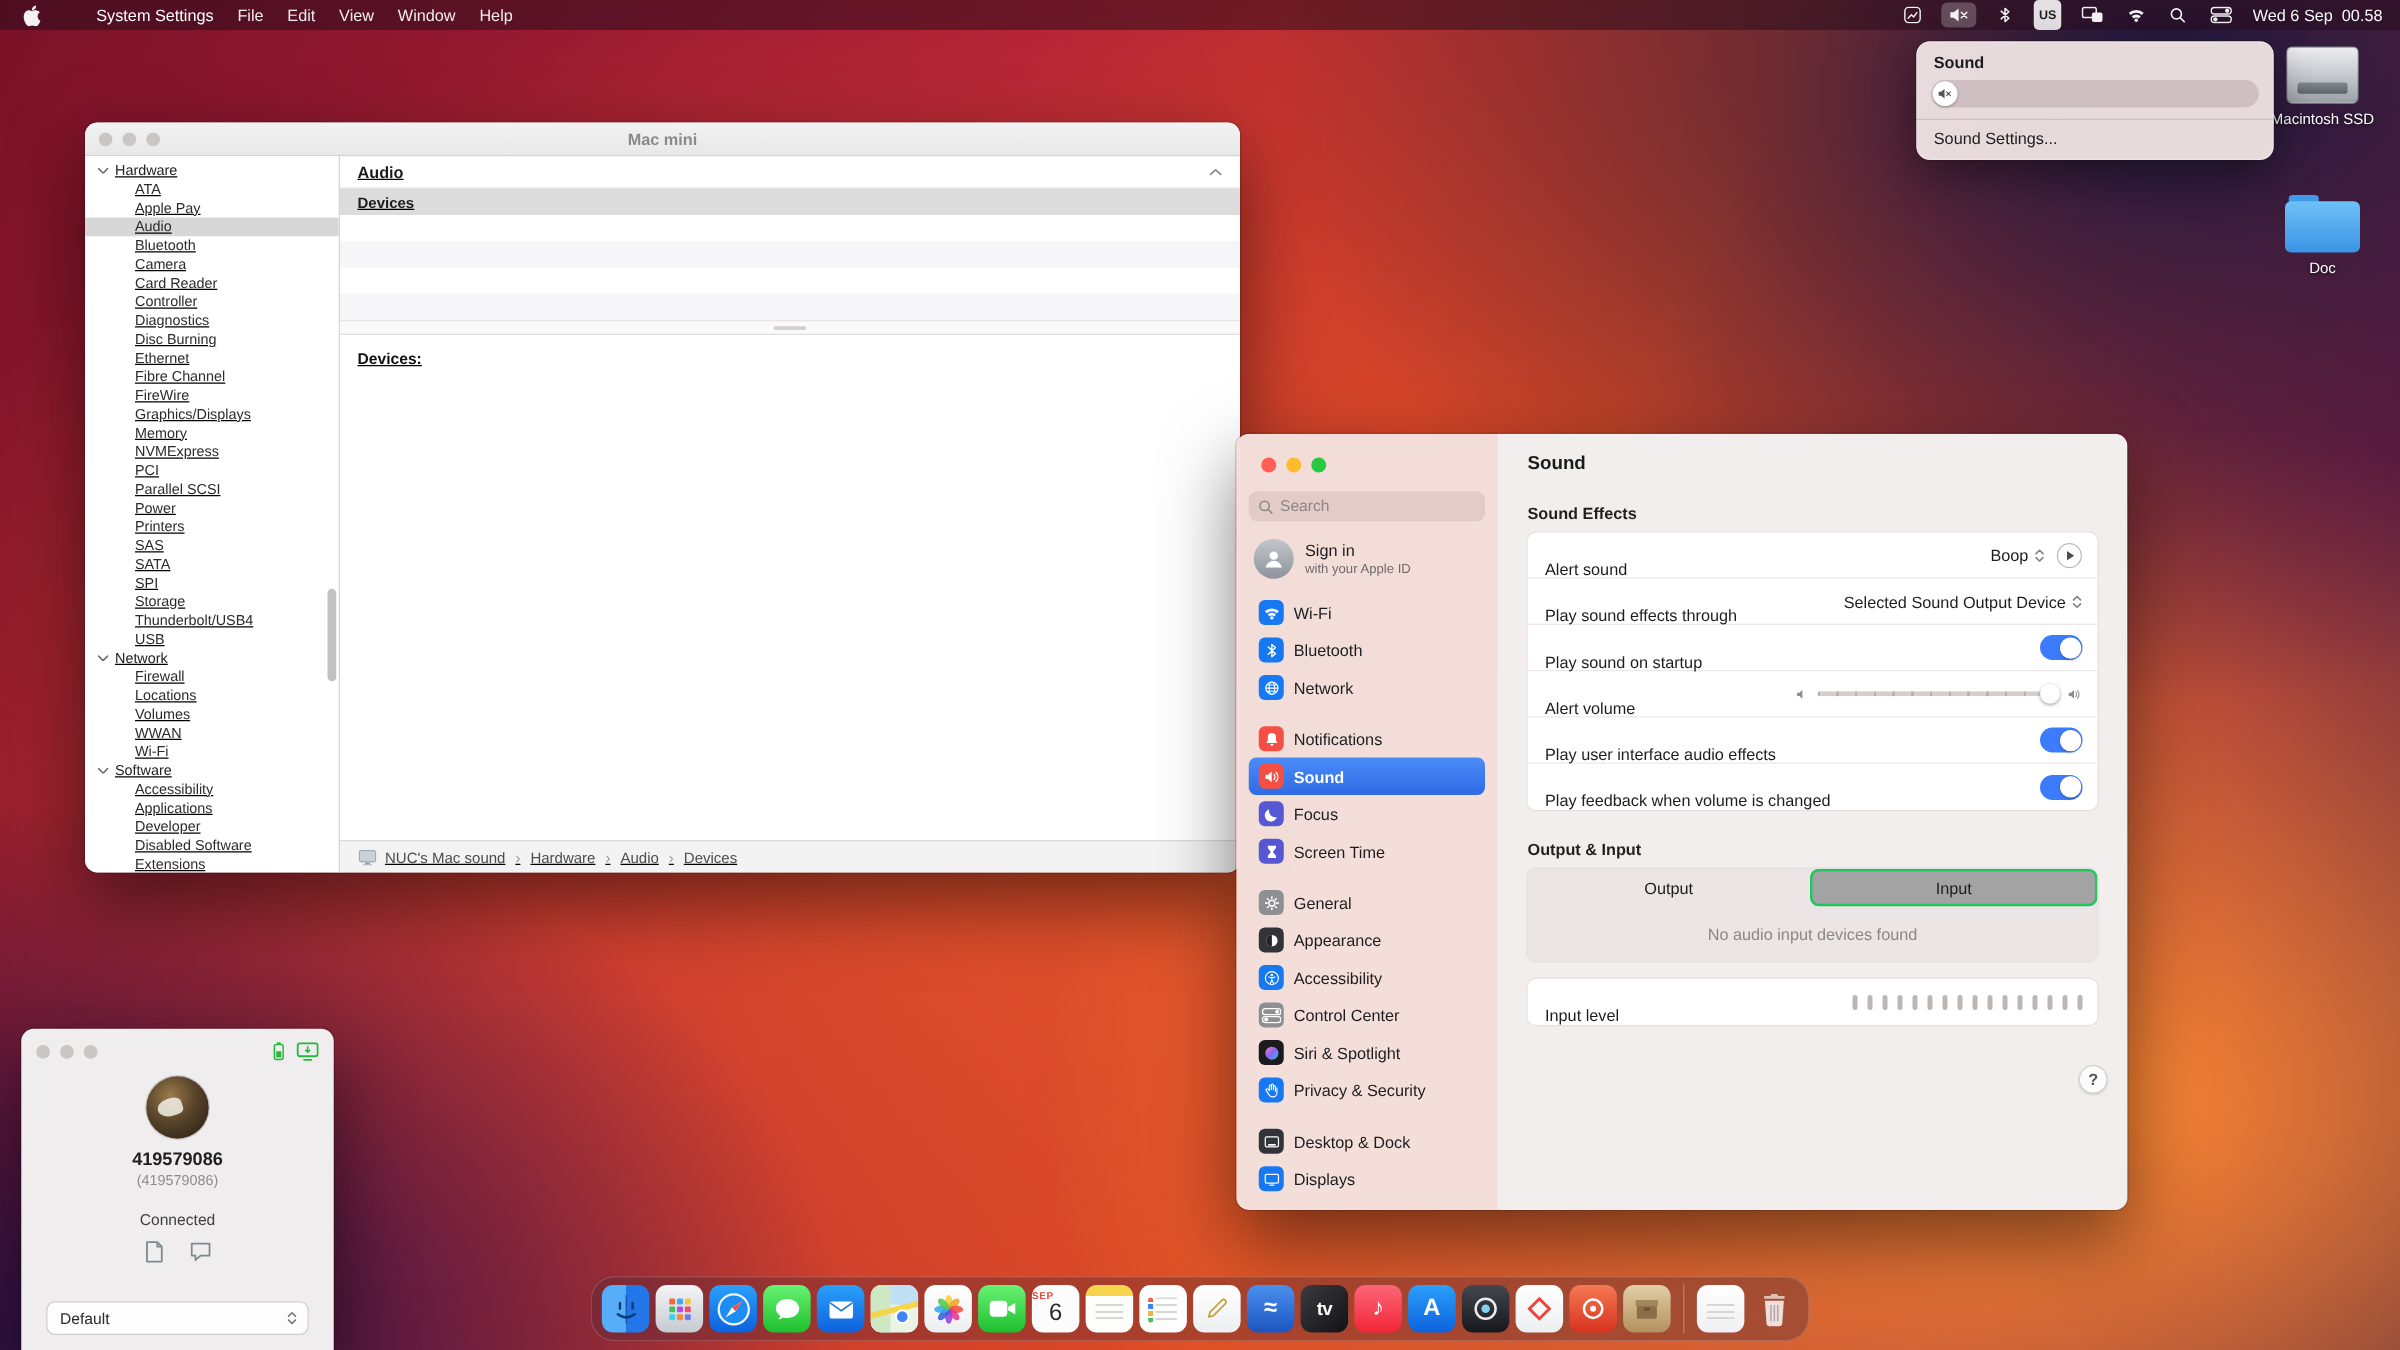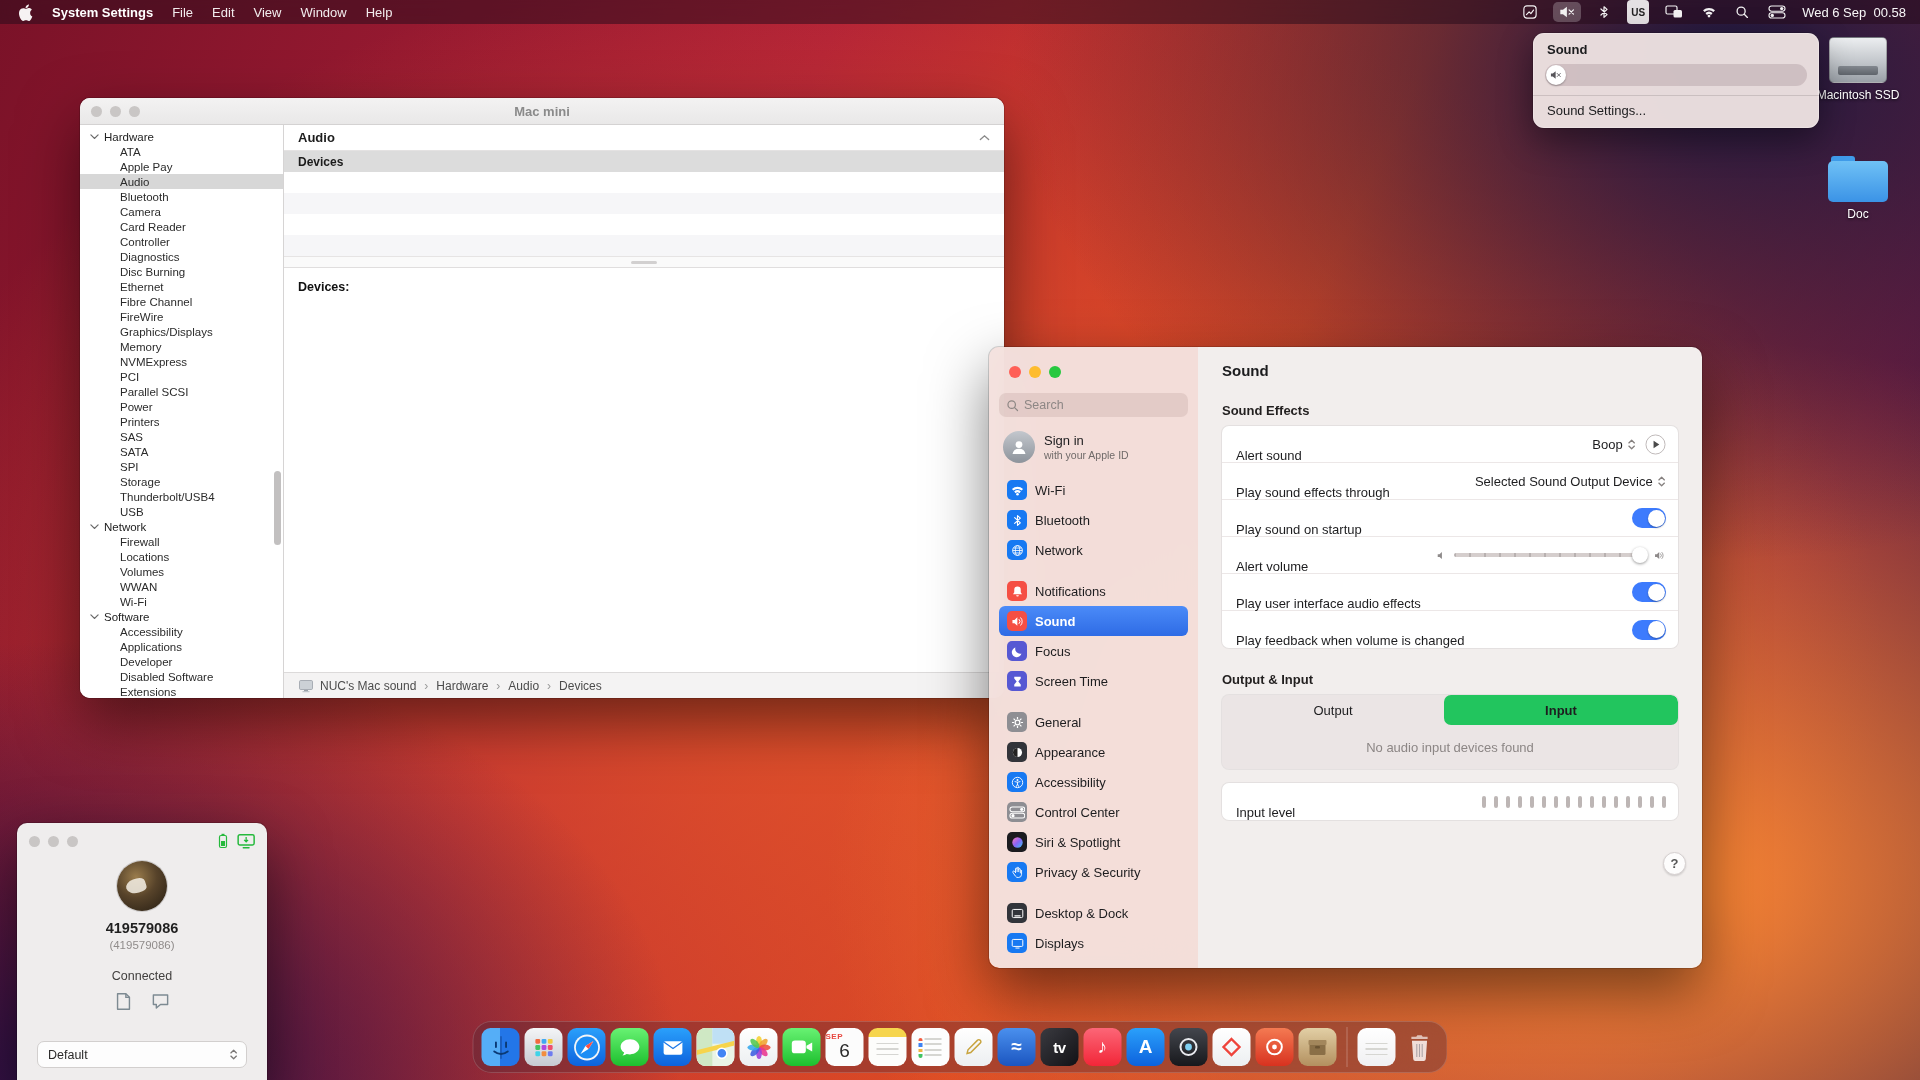--- a/index.html
+++ b/index.html
@@ -15,21 +15,21 @@
   }
   svg { display:block; }
 
   
   #menubar { position:absolute; left:0; top:0; right:0; height:24px; z-index:60;
     background:rgba(38,12,26,.52); backdrop-filter:blur(20px);
     display:flex; align-items:center; color:#fff; font-size:13px; }
   #menubar .left { display:flex; align-items:center; gap:19px; padding-left:18px; }
   #menubar .apple { width:15px; height:17px; opacity:.95; }
   .menu-item { opacity:.92; white-space:nowrap; }
-  .menu-item.app { font-weight:700; opacity:1; }
+  .menu-item.app { font-weight:400; opacity:1;margin-left:25px; }
   #menubar .right { margin-left:auto; display:flex; align-items:center; gap:13px; padding-right:14px; }
   .status { height:20px; display:flex; align-items:center; justify-content:center; color:#fff; opacity:.95; padding:12px 3px; }
   .status.pressed { background:rgba(255,255,255,.25); border-radius:5px; padding:0 6px; }
   .status svg { height:14px; }
   .status.badge { background:rgba(255,255,255,.92); color:#222; font-size:10px; font-weight:700;
     border-radius:4px; width:22px; height:16px; }
   #clock { white-space:pre; font-size:13px; opacity:.97; }
 
   
   .desk-icon { position:absolute; width:90px; text-align:center; z-index:5; }
@@ -46,21 +46,21 @@
     border-radius:5px; background:linear-gradient(180deg,#6fc1f6,#3b93e6); }
 
   
   .win { position:absolute; border-radius:10px; box-shadow:0 24px 60px rgba(0,0,0,.5), 0 0 0 1px rgba(0,0,0,.15); overflow:hidden; }
   .traffic { display:flex; gap:8px; }
   .tdot { width:12px; height:12px; border-radius:50%; }
   .tdot.red{background:#ff5f57} .tdot.yel{background:#febc2e} .tdot.grn{background:#28c840}
   .tdot.gray{background:#c9c6c5}
 
   
-  #sysinfo { left:80px; top:98px; width:924px; height:600px; background:#fff; z-index:10; }
+  #sysinfo { left:68px; top:98px; width:924px; height:600px; background:#fff; z-index:10;text-decoration:underline; }
   #sysinfo .titlebar { height:27px; background:linear-gradient(180deg,#f3f2f2,#e9e8e8);
     border-bottom:1px solid #d4d2d2; display:flex; align-items:center; position:relative; padding-left:11px; }
   #sysinfo .titlebar .traffic .tdot{ width:11px; height:11px; }
   #sysinfo .title { position:absolute; left:0; right:0; text-align:center; font-size:13px; font-weight:600; color:#8a8a8a; }
   #sysinfo .body { display:flex; height:573px; }
   #si-sidebar { width:204px; border-right:1px solid #d6d4d4; background:#fff; overflow:hidden; padding-top:4px; position:relative; }
   .si-row { height:15px; display:flex; align-items:center; font-size:11.5px; color:#2b2b2b; white-space:nowrap; }
   .si-row .disc { width:9px; margin:0 5px 0 10px; display:flex; }
   .si-row.group { font-weight:400; color:#222; }
   .si-row.item { padding-left:40px; }
@@ -123,21 +123,21 @@
     background:#fff; box-shadow:0 1px 2px rgba(0,0,0,.3); }
   .slider { display:flex; align-items:center; gap:7px; width:230px; }
   .slider .spk svg { height:11px; color:#8e8a8a; }
   .slider .track { flex:1; height:4px; border-radius:2px; background:#d5cecd; position:relative;
     background-image:repeating-linear-gradient(90deg,#b8b1b0 0 2px,rgba(0,0,0,0) 2px 15px); }
   .slider .knob { position:absolute; right:-2px; top:50%; transform:translateY(-50%);
     width:16px; height:16px; border-radius:50%; background:#fff; box-shadow:0 1px 3px rgba(0,0,0,.4); }
   .seg-card { background:#ebe5e5; }
   .segrow { display:flex; height:30px; }
   .seg { flex:1; display:flex; align-items:center; justify-content:center; font-size:13px; color:#1d1d1f; }
-  .seg.on { background:#22c55e; border:6px solid #22c55e; border-radius:7px; font-weight:700; }
+  .seg.on { background:#a3a3a3; border:2px solid #22c55e; border-radius:7px; font-weight:400; }
   .segmsg { height:44px; display:flex; align-items:center; justify-content:center; font-size:13px; color:#8c8685; }
   #level-card { margin-top:14px; }
   .meter { display:flex; gap:8px; }
   .meter i { width:4px; height:12px; border-radius:2px; background:#bdb6b5; }
   #helpbtn { position:absolute; right:16px; top:505px; width:23px; height:23px; border-radius:50%;
     background:#fdfcfc; border:1px solid #d6d0d0; box-shadow:0 1px 2px rgba(0,0,0,.15);
     font-size:13px; font-weight:700; color:#565656; display:flex; align-items:center; justify-content:center; font-family:inherit; }
 
   
   #soundpop { position:absolute; left:1533px; top:33px; width:286px; height:95px; z-index:70;

